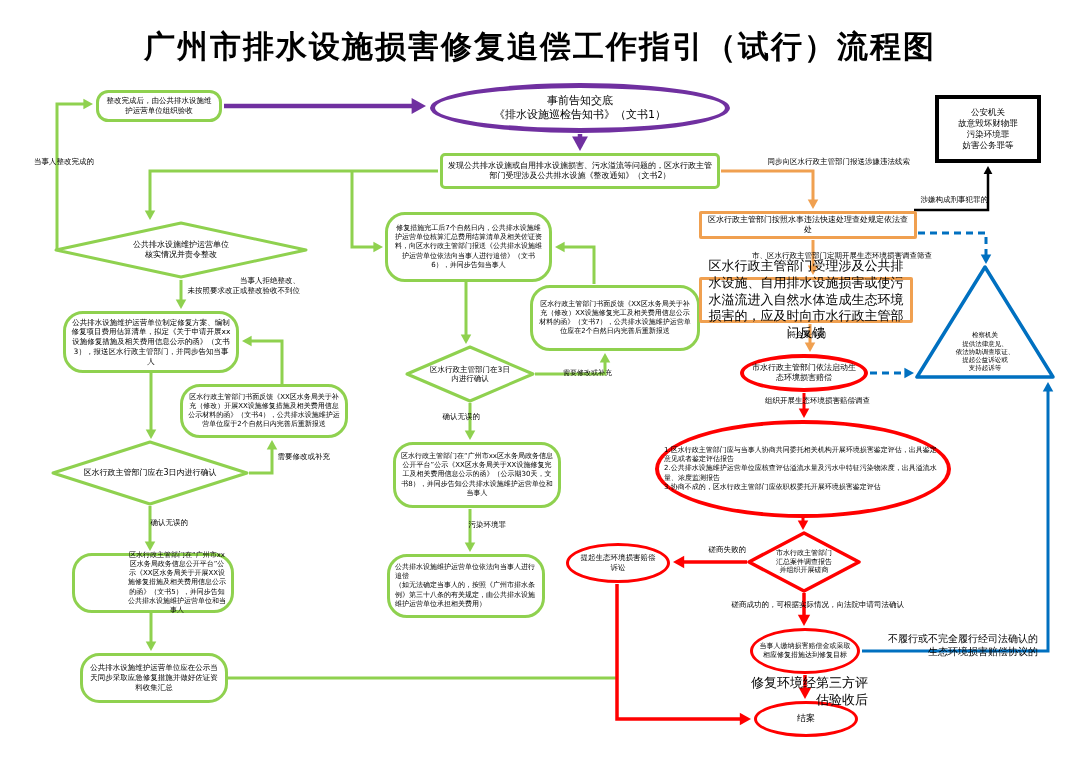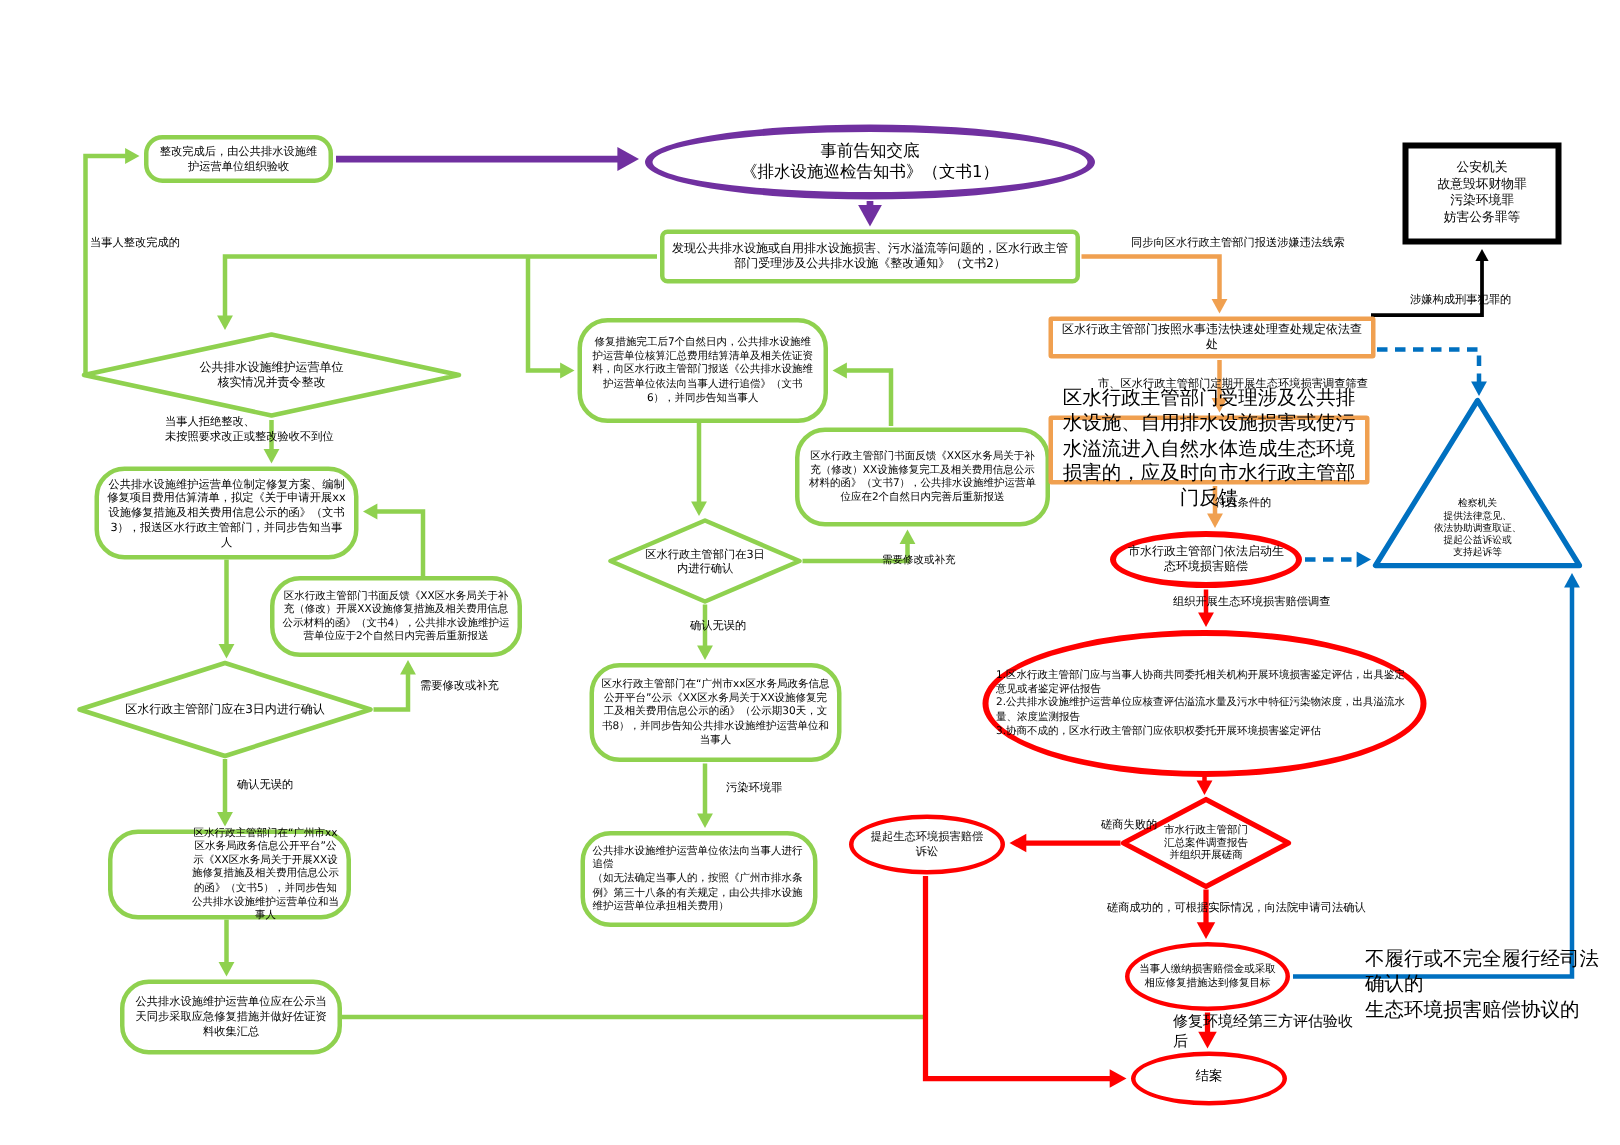--- a/index.html
+++ b/index.html
@@ -11,26 +11,27 @@
   #edge-layer{position:absolute;left:0;top:0;pointer-events:none;}
   .node{position:absolute;box-sizing:border-box;display:flex;align-items:center;
         justify-content:center;text-align:center;background:#fff;color:#000;}
   .node .txt{white-space:pre-line;line-height:1.3;padding:2px 5px;width:100%;}
   .shape-holder{position:absolute;background:transparent;}
   .shape-holder svg{position:absolute;left:0;top:0;overflow:visible;}
   .shape-holder .txt{position:absolute;left:0;top:0;width:100%;height:100%;display:flex;
         align-items:center;justify-content:center;text-align:center;white-space:pre-line;
         line-height:1.25;box-sizing:border-box;padding:2px 6px;}
   .tri-txt{align-items:flex-end !important;padding-bottom:6px !important;}
-  .label{position:absolute;text-align:left;color:#000;white-space:pre-line;line-height:1.3;margin-left:40px;}
+  .label{position:absolute;text-align:right;color:#000;white-space:pre-line;line-height:1.3;}
 </style>
 </head>
 <body>
 
 <div id="canvas">
+  <div id="page-title">广州市排水设施损害修复追偿工作指引（试行）流程图</div>
   <svg id="edge-layer" width="1080" height="763" viewBox="0 0 1080 763">
       <polygon points="426,106 411.6,113.92 411.6,98.08" fill="#7030a0"></polygon>
       <polyline points="224,106 415.92,106" fill="none" stroke="#7030a0" stroke-width="4.5"></polyline>
       <polygon points="580,151 572.08,136.6 587.92,136.6" fill="#7030a0"></polygon>
       <polyline points="580,134 580,140.92" fill="none" stroke="#7030a0" stroke-width="4.5"></polyline>
       <polygon points="150,220 144.72,210.4 155.28,210.4" fill="#8fd14f"></polygon>
       <polyline points="438,171 150,171 150,213.28" fill="none" stroke="#8fd14f" stroke-width="3"></polyline>
       <polygon points="383,247 373.4,252.28 373.4,241.72" fill="#8fd14f"></polygon>
       <polyline points="352,171 352,247 376.28,247" fill="none" stroke="#8fd14f" stroke-width="3"></polyline>
       <polygon points="93,104 83.4,109.28 83.4,98.72" fill="#8fd14f"></polygon>
@@ -196,18 +197,18 @@
       <div class="label" style="font-size: 7.5px; left: 118px; top: 518px; width: 70px;">确认无误的</div>
       <div class="label" style="font-size: 7px; left: 548px; top: 369px; width: 64px;">需要修改或补充</div>
       <div class="label" style="font-size: 7.5px; left: 420px; top: 412px; width: 60px;">确认无误的</div>
       <div class="label" style="font-size: 7.5px; left: 444px; top: 520px; width: 62px;">污染环境罪</div>
       <div class="label" style="font-size: 7.5px; left: 714px; top: 157px; width: 196px;">同步向区水行政主管部门报送涉嫌违法线索</div>
       <div class="label" style="font-size: 7.5px; left: 692px; top: 251px; width: 240px;">市、区水行政主管部门定期开展生态环境损害调查筛查</div>
       <div class="label" style="font-size: 7.5px; left: 770px; top: 330px; width: 56px;">符合条件的</div>
       <div class="label" style="font-size: 7.5px; left: 742px; top: 396px; width: 128px;">组织开展生态环境损害赔偿调查</div>
       <div class="label" style="font-size: 7.5px; left: 694px; top: 545px; width: 52px;">磋商失败的</div>
       <div class="label" style="font-size: 7.5px; left: 698px; top: 600px; width: 206px;">磋商成功的，可根据实际情况，向法院申请司法确认</div>
-      <div class="label" style="font-size: 13px; left: 870px; top: 632px; width: 168px;">不履行或不完全履行经司法确认的
+      <div class="label" style="font-size: 10px; left: 870px; top: 632px; width: 168px;">不履行或不完全履行经司法确认的
 生态环境损害赔偿协议的</div>
-      <div class="label" style="font-size: 10px; left: 742px; top: 675px; width: 126px;">修复环境经第三方评估验收后</div>
+      <div class="label" style="font-size: 13px; left: 742px; top: 675px; width: 126px;">修复环境经第三方评估验收后</div>
       <div class="label" style="font-size: 7.5px; left: 900px; top: 195px; width: 88px;">涉嫌构成刑事犯罪的</div>
     </div>
 </div>
 
 </body></html>

